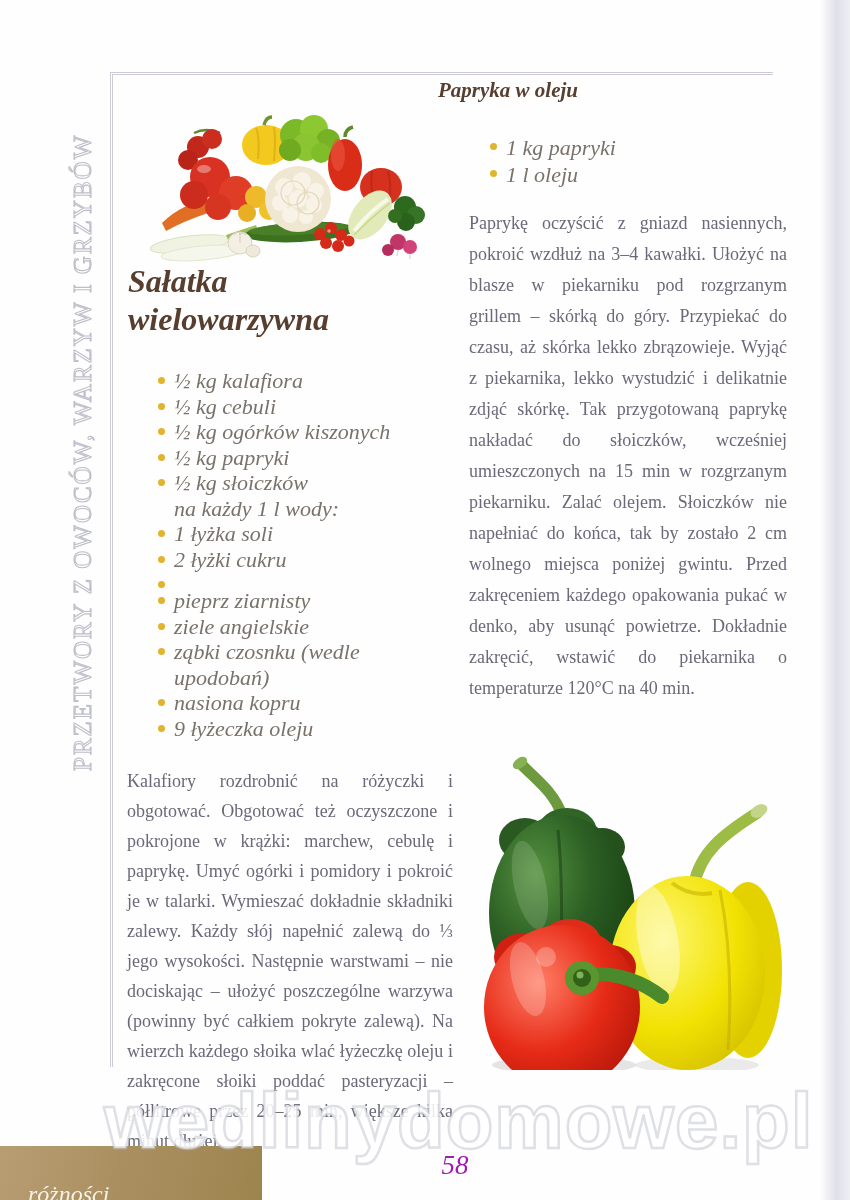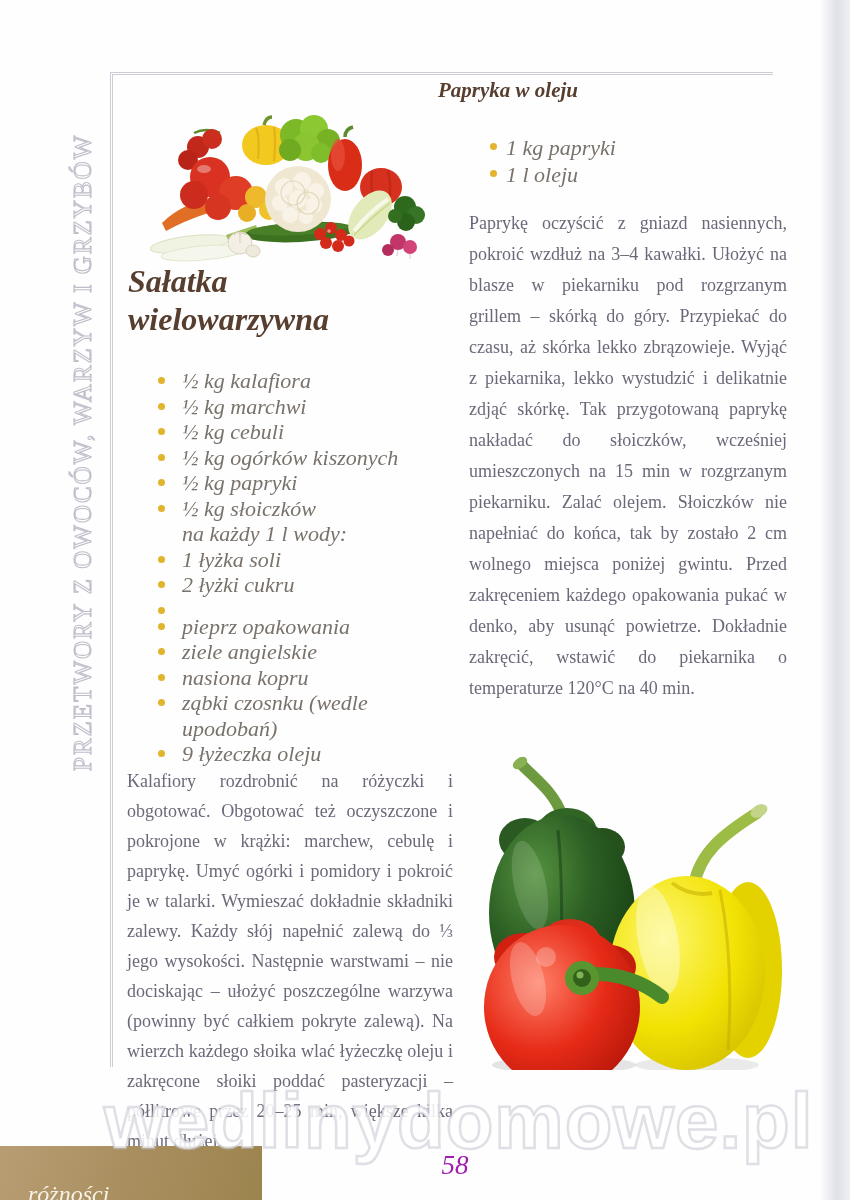--- a/index.html
+++ b/index.html
@@ -30,21 +30,21 @@
     font-style:italic;font-weight:700;font-size:32px;line-height:1.2;color:#573e2e;
   }
   .right-title{
     position:absolute;left:438px;top:78px;width:320px;z-index:2;
     font-style:italic;font-weight:700;font-size:21px;color:#573e2e;
   }
   .ing-list{position:absolute;z-index:2;}
   .ing-list.left{left:158px;top:368px;width:300px;}
   .ing-list.right{left:490px;top:134px;width:290px;}
   .ing-row{display:flex;align-items:flex-start;}
-  .ing-list.left .ing-row{line-height:25.5px;gap:8px;}
+  .ing-list.left .ing-row{line-height:25.5px;}
   .ing-list.right .ing-row{line-height:27px;}
   .bullet{
     flex:none;width:7px;height:7px;border-radius:50%;background:#e2b42e;
     margin:9px 9px 0 0;
   }
   .no-bullet .bullet{visibility:hidden;}
   .ing-text{
     font-style:italic;font-size:22px;color:#79726b;
   }
   .body-text{
@@ -174,24 +174,20 @@
 
   <h2 class="left-title">Sałatka wielowarzywna</h2>
 
   <div class="ing-list left">
 
       <div class="ing-row">
         <span class="bullet"></span>
         <span class="ing-text">½ kg kalafiora</span>
       </div>
 
-      <div class="ing-row">
-        <span class="bullet"></span>
-        <span class="ing-text">½ kg marchwi</span>
-      </div>
 
       <div class="ing-row">
         <span class="bullet"></span>
         <span class="ing-text">½ kg cebuli</span>
       </div>
 
       <div class="ing-row">
         <span class="bullet"></span>
         <span class="ing-text">½ kg ogórków kiszonych</span>
       </div>
@@ -220,36 +216,36 @@
         <span class="bullet"></span>
         <span class="ing-text">2 łyżki cukru</span>
       </div>
 
       <div class="ing-row">
         <span class="bullet"></span>
       </div>
 
       <div class="ing-row">
         <span class="bullet"></span>
-        <span class="ing-text">pieprz opakowania</span>
+        <span class="ing-text">pieprz ziarnisty</span>
       </div>
 
       <div class="ing-row">
         <span class="bullet"></span>
         <span class="ing-text">ziele angielskie</span>
       </div>
 
       <div class="ing-row">
         <span class="bullet"></span>
+        <span class="ing-text">ząbki czosnku (wedle upodobań)</span>
+      </div>
+
+      <div class="ing-row">
+        <span class="bullet"></span>
         <span class="ing-text">nasiona kopru</span>
-      </div>
-
-      <div class="ing-row">
-        <span class="bullet"></span>
-        <span class="ing-text">ząbki czosnku (wedle upodobań)</span>
       </div>
 
       <div class="ing-row">
         <span class="bullet"></span>
         <span class="ing-text">9 łyżeczka oleju</span>
       </div>
     </div>
 
   <p class="body-text left-body">Kalafiory rozdrobnić na różyczki i obgotować. Obgotować też oczyszczone i pokrojone w krążki: marchew, cebulę i paprykę. Umyć ogórki i pomidory i pokroić je w talarki. Wymieszać dokładnie składniki zalewy. Każdy słój napełnić zalewą do ⅓ jego wysokości. Następnie warstwami – nie dociskając – ułożyć poszczególne warzywa (powinny być całkiem pokryte zalewą). Na wierzch każdego słoika wlać łyżeczkę oleju i zakręcone słoiki poddać pasteryzacji – półlitrowe przez 20–25 min, większe kilka minut dłużej.</p>
 

